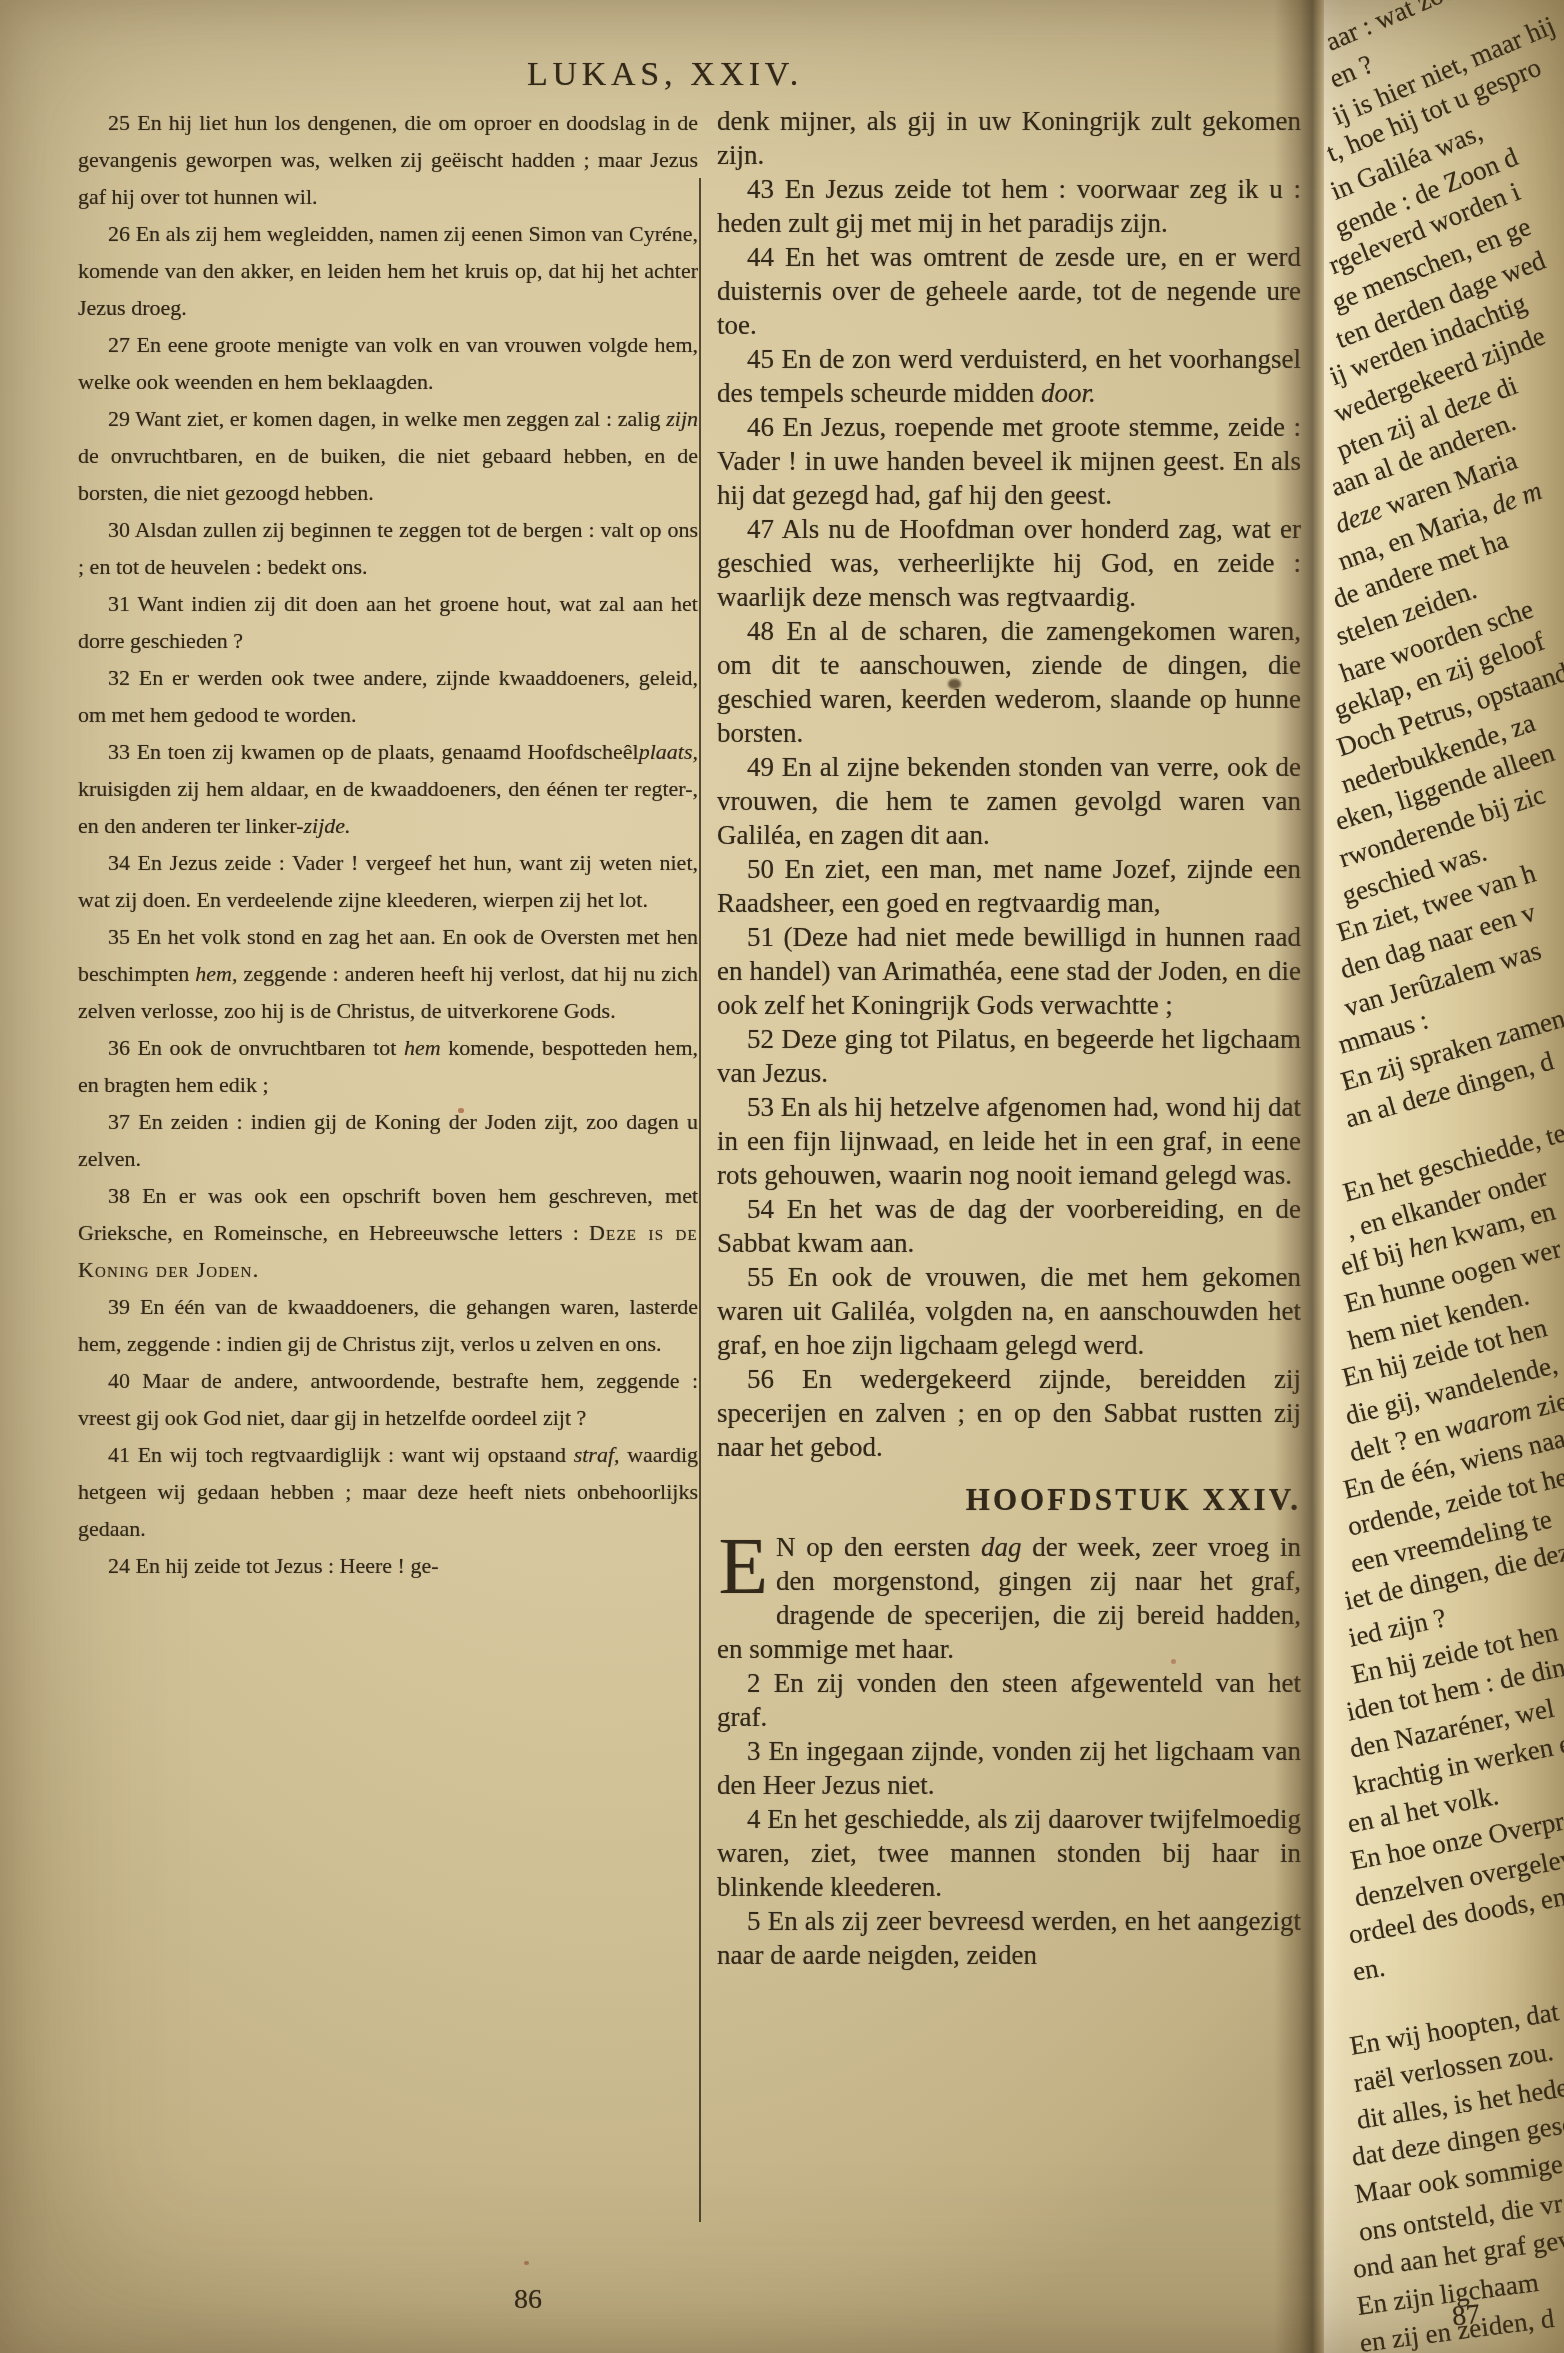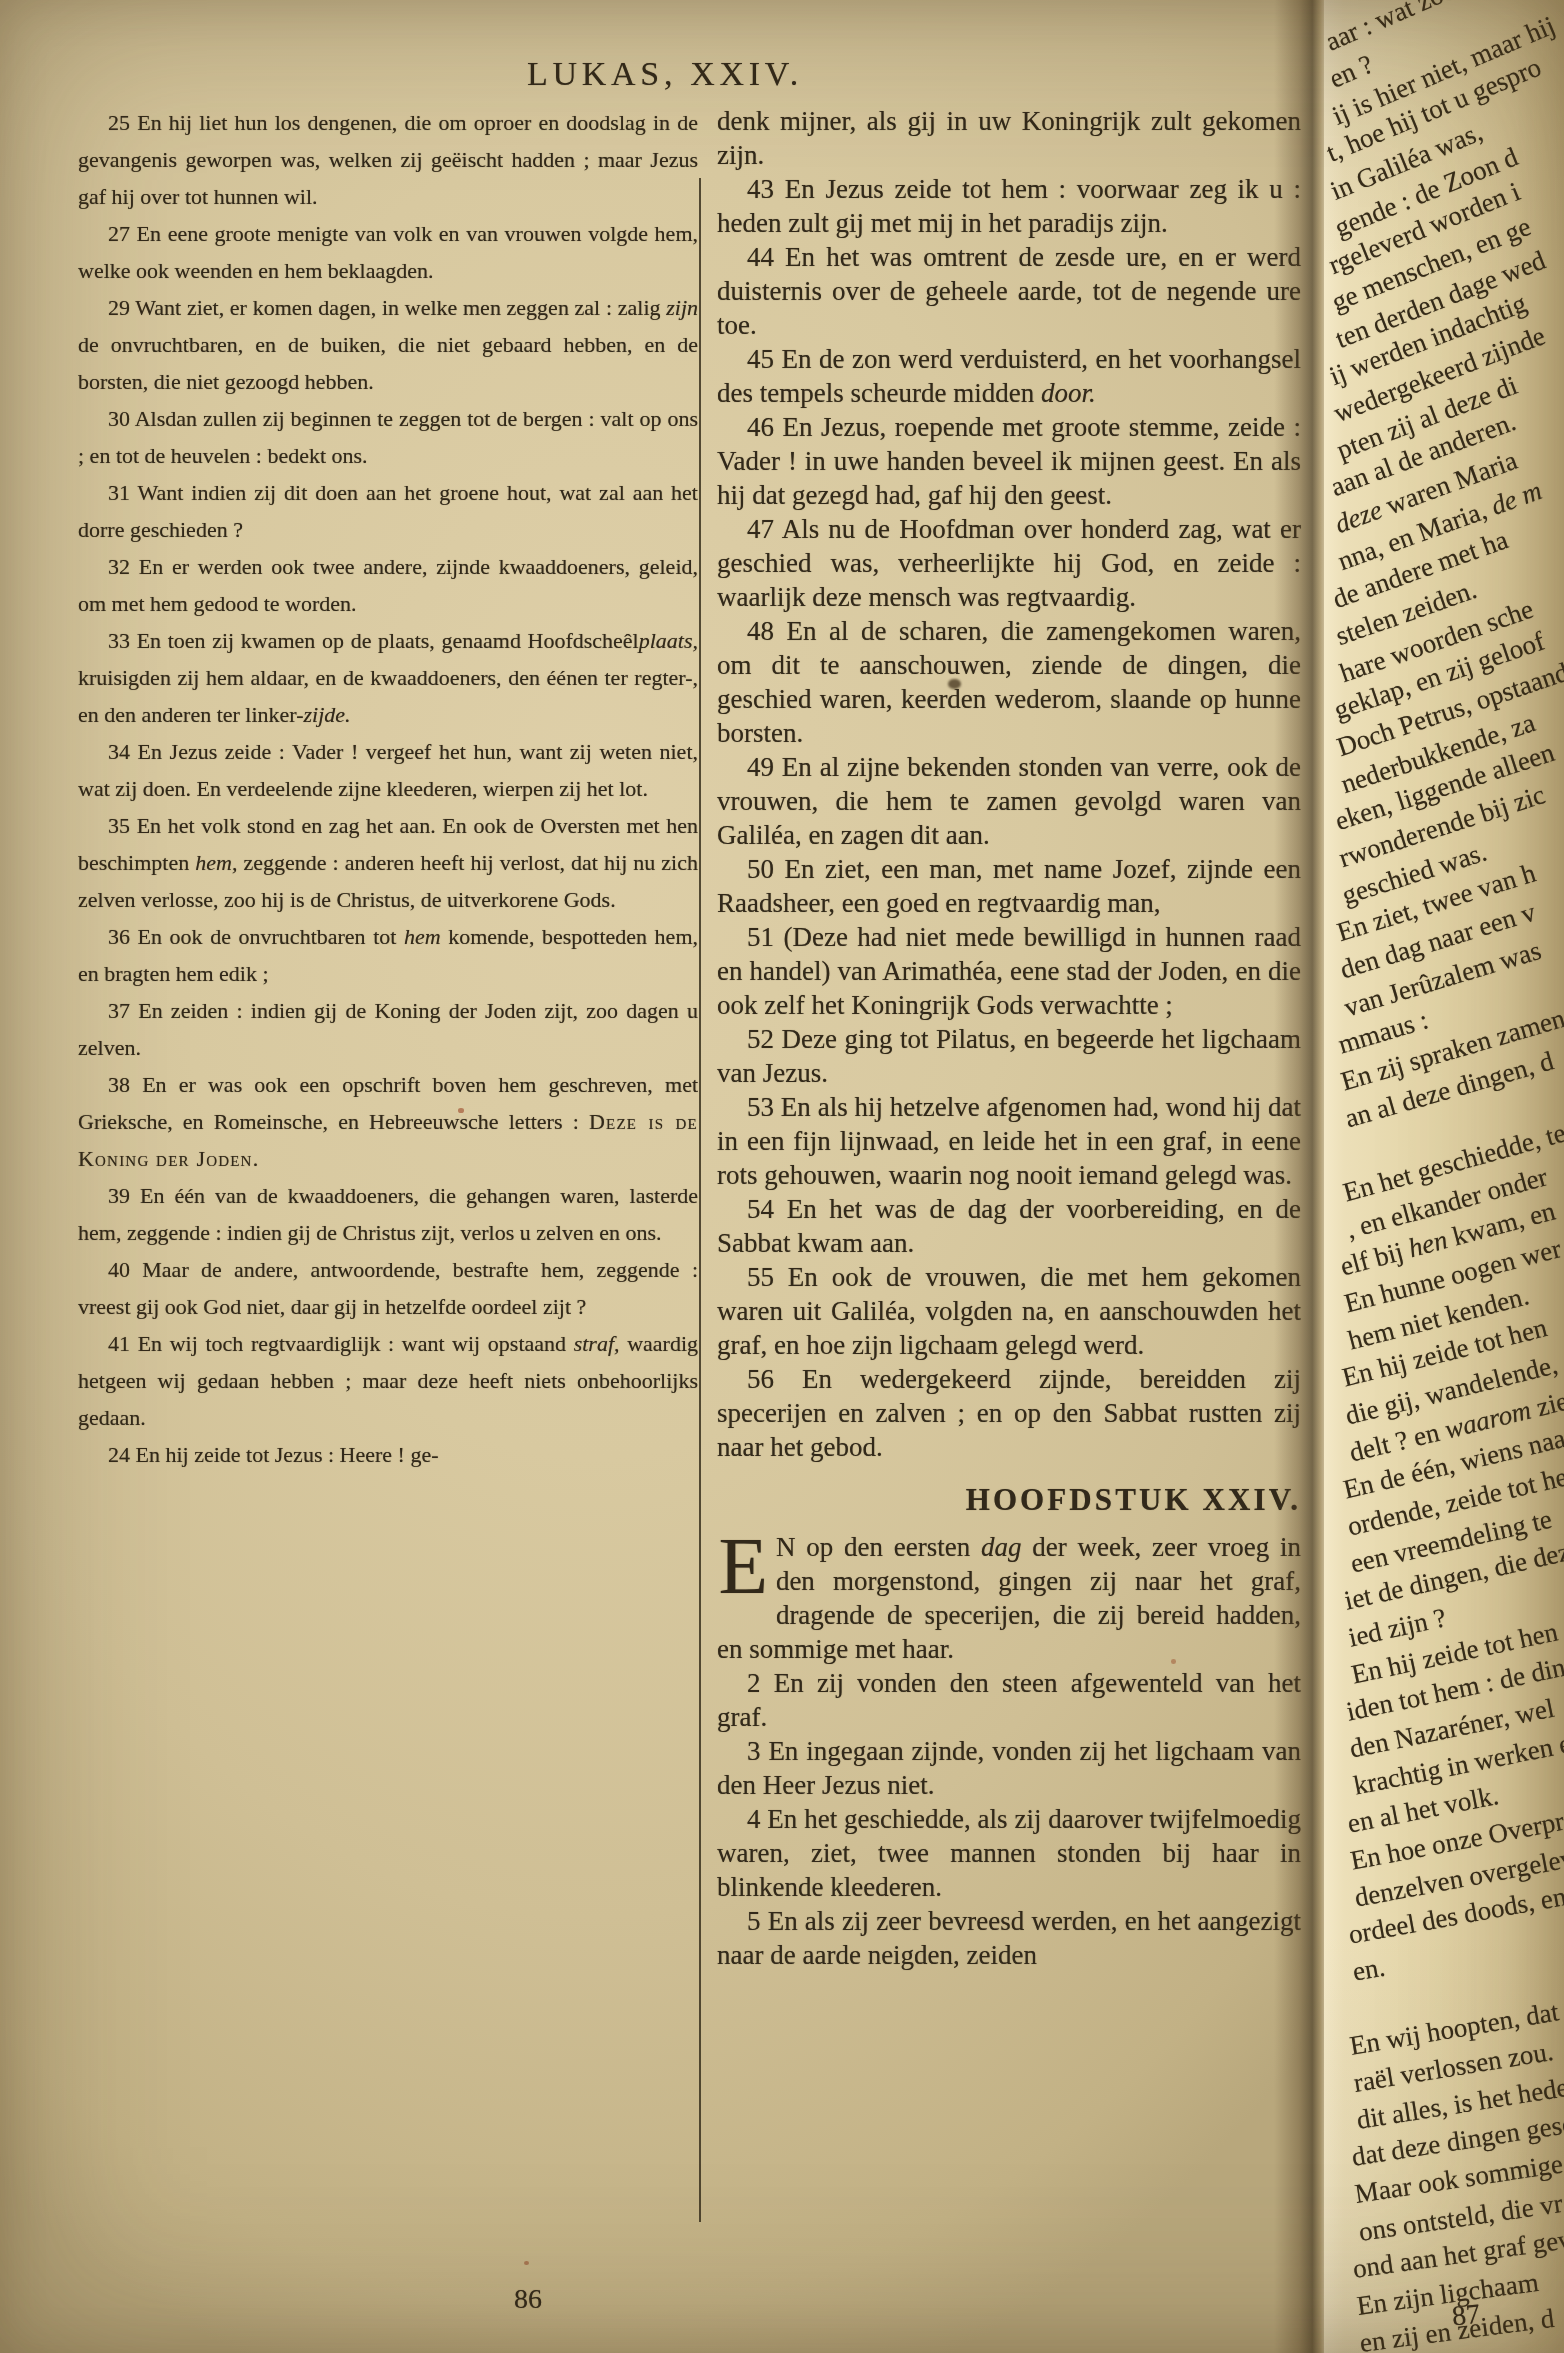--- a/index.html
+++ b/index.html
@@ -75,20 +75,21 @@
 <body>
 
 <div class="photo">
 
   <div class="header ink">LUKAS, XXIV.</div>
 
   <div class="divider"></div>
 
   <div class="col col-left ink">
       <p class="verse"><span class="vnum">25 </span><span>En hij liet hun los dengenen, die om oproer en doodslag in de gevangenis geworpen was, welken zij geëischt hadden ; maar Jezus gaf hij over tot hunnen wil.</span></p>
+      <p class="verse"><span class="vnum">26 </span><span>En als zij hem wegleidden, namen zij eenen Simon van Cyréne, komende van den akker, en leiden hem het kruis op, dat hij het achter Jezus droeg.</span></p>
       <p class="verse"><span class="vnum">27 </span><span>En eene groote menigte van volk en van vrouwen volgde hem, welke ook weenden en hem beklaagden.</span></p>
       <p class="verse"><span class="vnum">29 </span><span>Want ziet, er komen dagen, in welke men zeggen zal : zalig </span><span class="i">zijn</span><span> de onvruchtbaren, en de buiken, die niet gebaard hebben, en de borsten, die niet gezoogd hebben.</span></p>
       <p class="verse"><span class="vnum">30 </span><span>Alsdan zullen zij beginnen te zeggen tot de bergen : valt op ons ; en tot de heuvelen : bedekt ons.</span></p>
       <p class="verse"><span class="vnum">31 </span><span>Want indien zij dit doen aan het groene hout, wat zal aan het dorre geschieden ?</span></p>
       <p class="verse"><span class="vnum">32 </span><span>En er werden ook twee andere, zijnde kwaaddoeners, geleid, om met hem gedood te worden.</span></p>
       <p class="verse"><span class="vnum">33 </span><span>En toen zij kwamen op de plaats, genaamd Hoofdscheêl</span><span class="i">plaats,</span><span> kruisigden zij hem aldaar, en de kwaaddoeners, den éénen ter regter-, en den anderen ter linker-</span><span class="i">zijde.</span></p>
       <p class="verse"><span class="vnum">34 </span><span>En Jezus zeide : Vader ! vergeef het hun, want zij weten niet, wat zij doen. En verdeelende zijne kleederen, wierpen zij het lot.</span></p>
       <p class="verse"><span class="vnum">35 </span><span>En het volk stond en zag het aan. En ook de Oversten met hen beschimpten </span><span class="i">hem,</span><span> zeggende : anderen heeft hij verlost, dat hij nu zich zelven verlosse, zoo hij is de Christus, de uitverkorene Gods.</span></p>
       <p class="verse"><span class="vnum">36 </span><span>En ook de onvruchtbaren tot </span><span class="i">hem</span><span> komende, bespotteden hem, en bragten hem edik ;</span></p>
       <p class="verse"><span class="vnum">37 </span><span>En zeiden : indien gij de Koning der Joden zijt, zoo dagen u zelven.</span></p>

